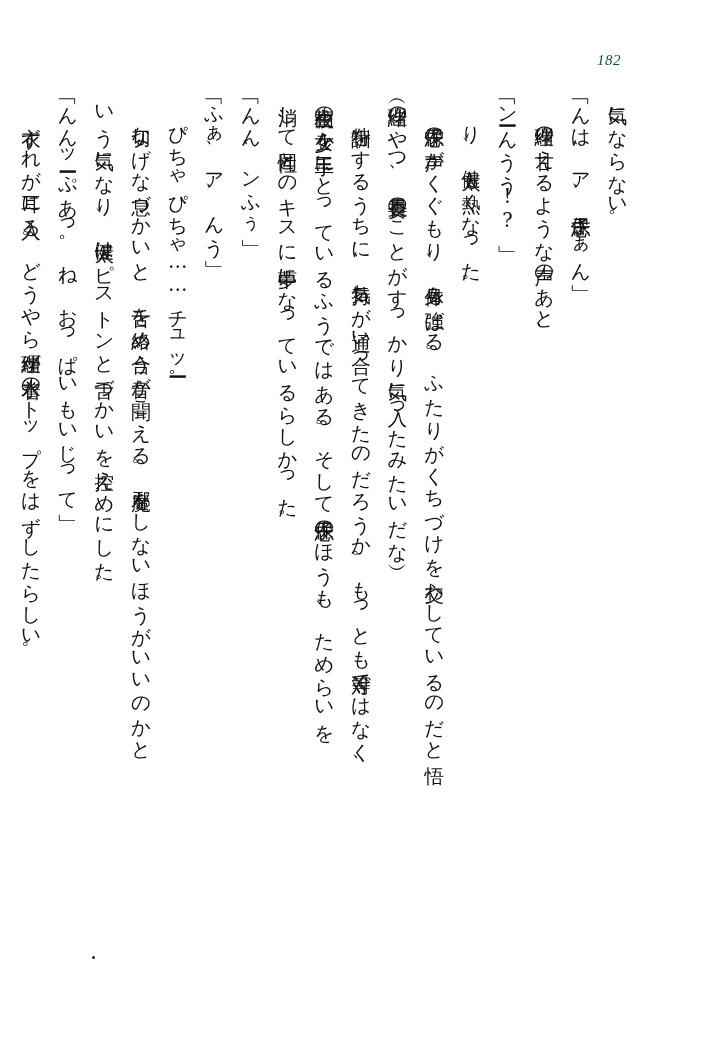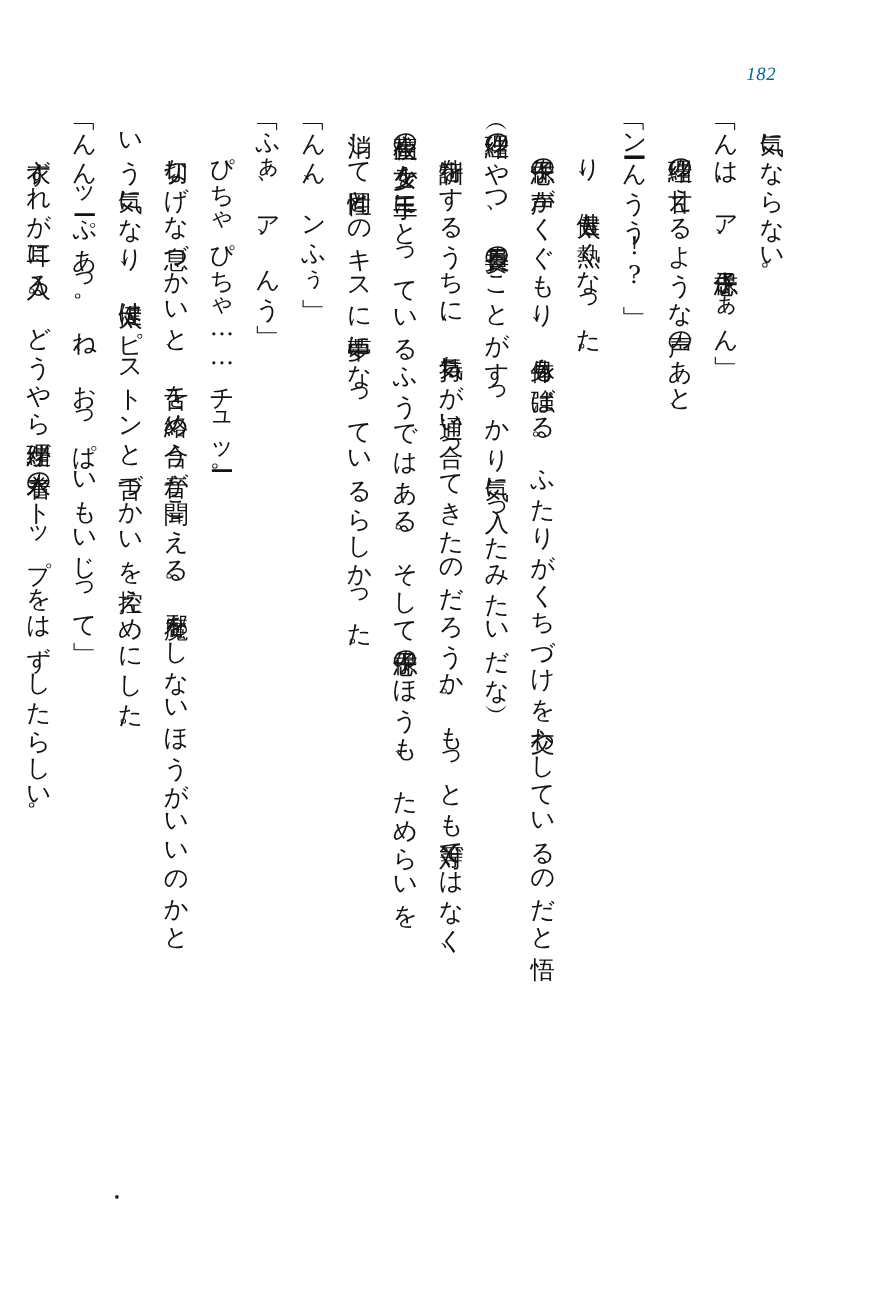--- a/index.html
+++ b/index.html
@@ -19,21 +19,21 @@
     height: 1050px;
     background: #ffffff;
   }
   .page-number {
     position: absolute;
     top: 52px;
     right: 92px;
     font-family: "Liberation Serif", "DejaVu Serif", serif;
     font-style: italic;
     font-size: 15px;
-    color: #0369a1;
+    color: #14532d;
     letter-spacing: 0.5px;
   }
   .text-block {
     position: absolute;
     top: 92px;
     right: 78px;
     height: 860px;
     width: 560px;
     writing-mode: vertical-rl;
     text-orientation: upright;

